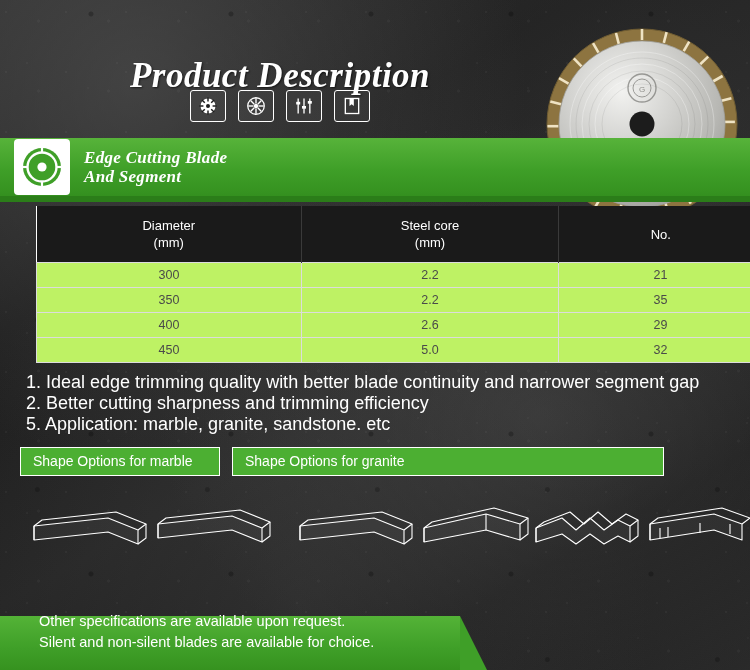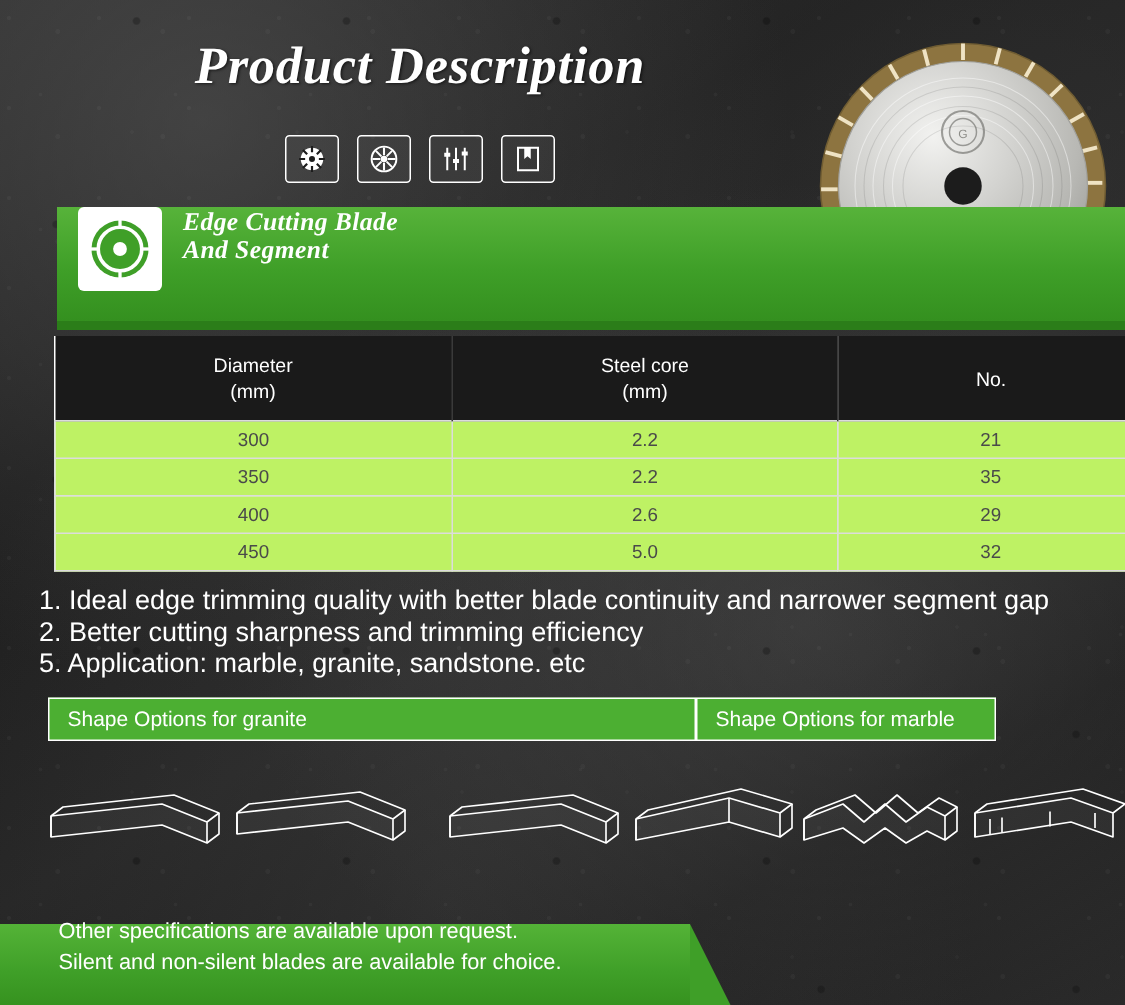--- a/index.html
+++ b/index.html
@@ -36,21 +36,21 @@
   }
 
   
   .header {
     position: relative;
     height: 138px;
     z-index: 3;
   }
   .title {
     position: absolute;
-    top: 24px; left: 0; width: 560px;
+    top: 56px; left: 0; width: 560px;
     text-align: center;
     font-family: "Liberation Serif", serif;
     font-weight: bold;
     font-style: italic;
     font-size: 35px;
     color: #ffffff;
     letter-spacing: 0.5px;
     text-shadow: 1px 1px 2px rgba(0,0,0,0.6);
   }
   .icon-row {
@@ -71,25 +71,24 @@
   .blade-wrap {
     position: absolute;
     right: 10px; top: 26px;
     width: 196px; height: 196px;
     z-index: 2;
   }
 
   
   .green-bar {
     position: relative;
-    height: 76px;
+    height: 58px;
     background: linear-gradient(180deg, #57b33a 0%, #3f9f28 55%, #34901f 100%);
-    display: flex; align-items: flex-start;
+    display: flex; align-items: center;
     z-index: 4;
-    margin-left: 38px;
   }
   .green-bar::after {
     content: "";
     position: absolute; left: 0; right: 0; bottom: -6px; height: 6px;
     background: #2b7d19;
   }
   .sq-icon {
     width: 56px; height: 56px;
     margin-left: 14px;
     background: #ffffff;
@@ -407,22 +406,22 @@
     </table>
   </div>
 
   <div class="features">
     <div>1. Ideal edge trimming quality with better blade continuity and narrower segment gap</div>
     <div>2. Better cutting sharpness and trimming efficiency</div>
     <div>5. Application: marble, granite, sandstone. etc</div>
   </div>
 
   <div class="tags">
+    <div class="tag marble">Shape Options for marble</div>
     <div class="tag granite">Shape Options for granite</div>
-    <div class="tag marble">Shape Options for marble</div>
   </div>
 
   <div class="shapes">
     <svg width="750" height="92" viewBox="0 0 750 92">
       <g fill="none" stroke="#ffffff" stroke-width="1.1" stroke-linejoin="round">
 
         <g>
           <path d="M34 42 L108 34 L138 46 L138 60 L108 48 L34 56 Z" fill="rgba(255,255,255,0.04)"></path>
           <path d="M34 42 L42 36 L116 28 L146 40 L138 46"></path>
           <path d="M146 40 L146 54 L138 60"></path>

